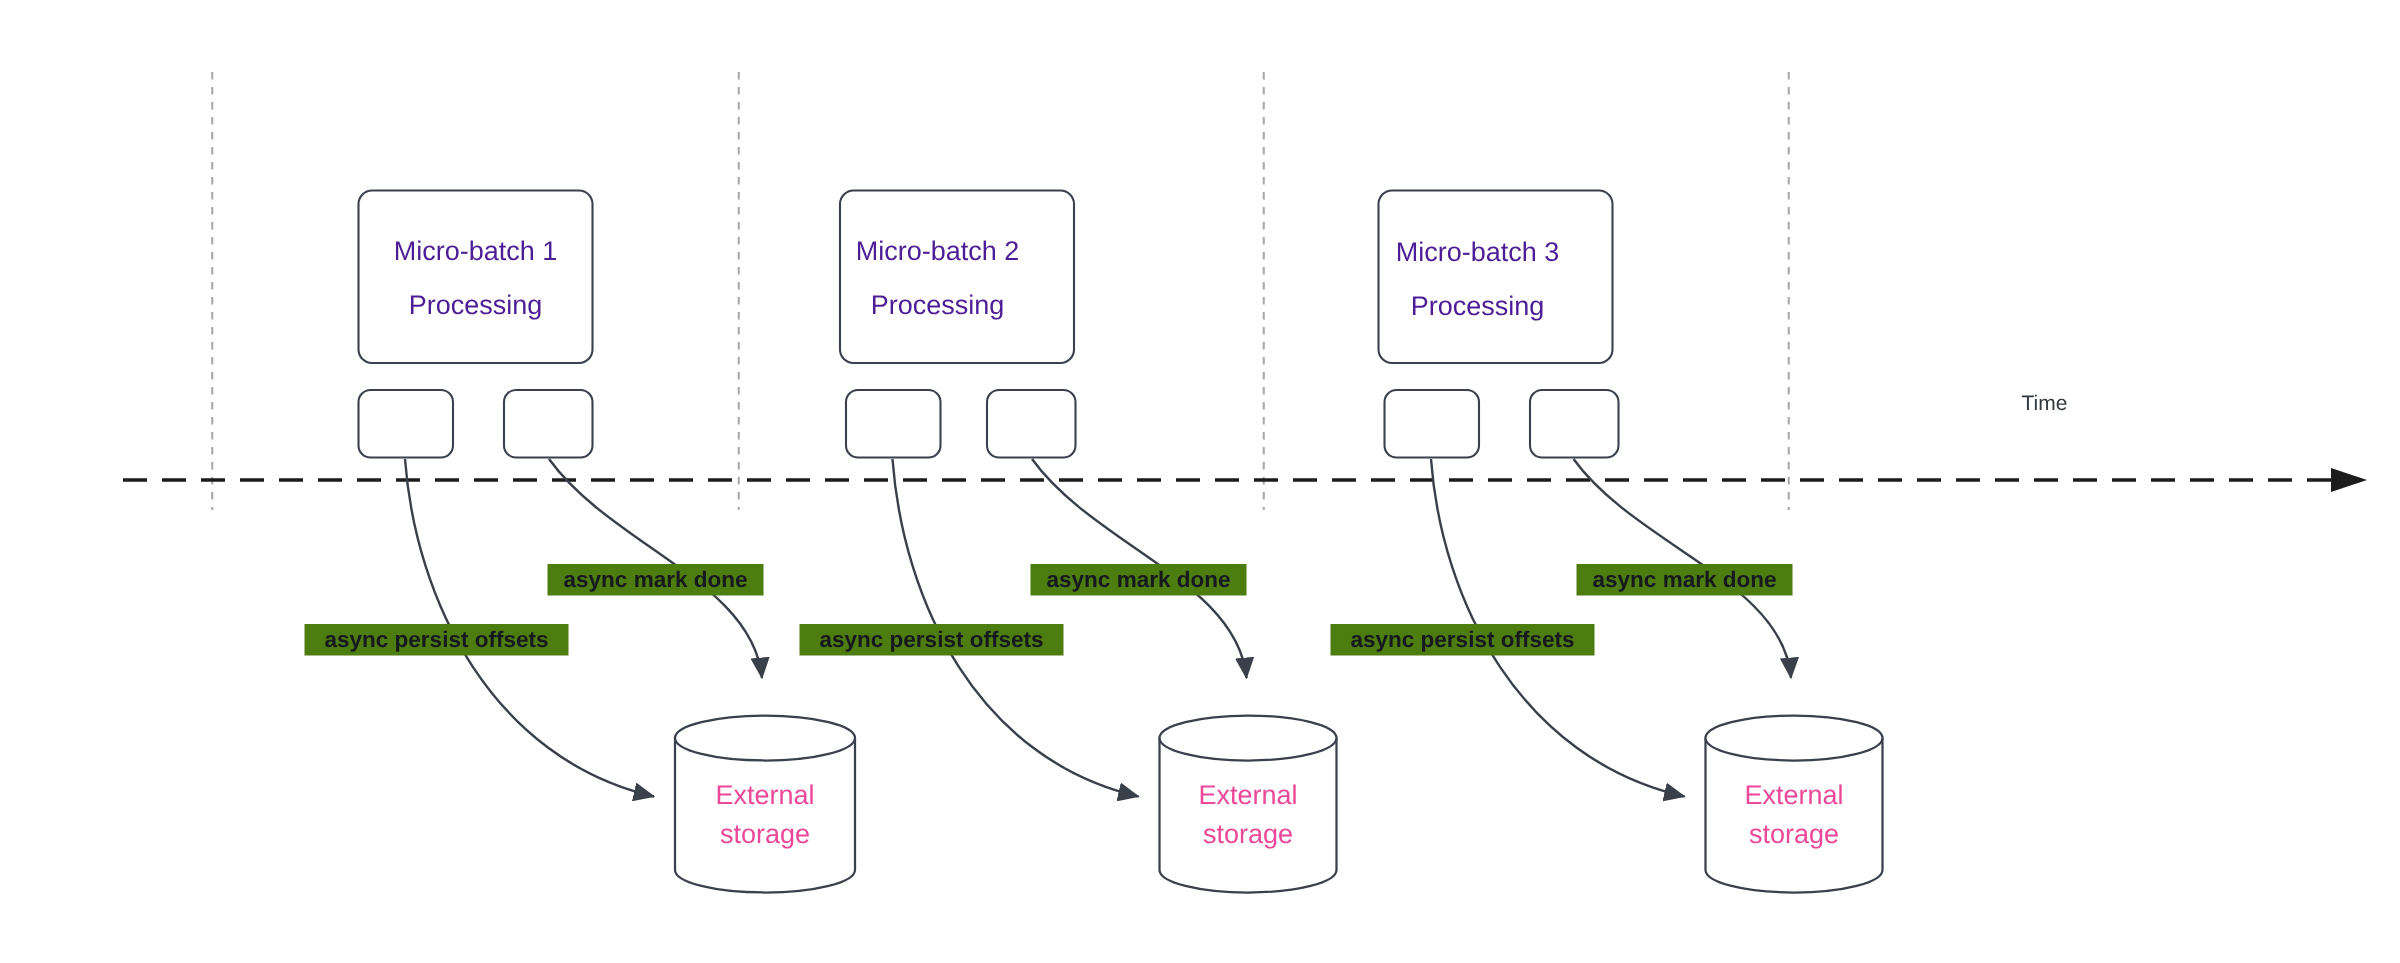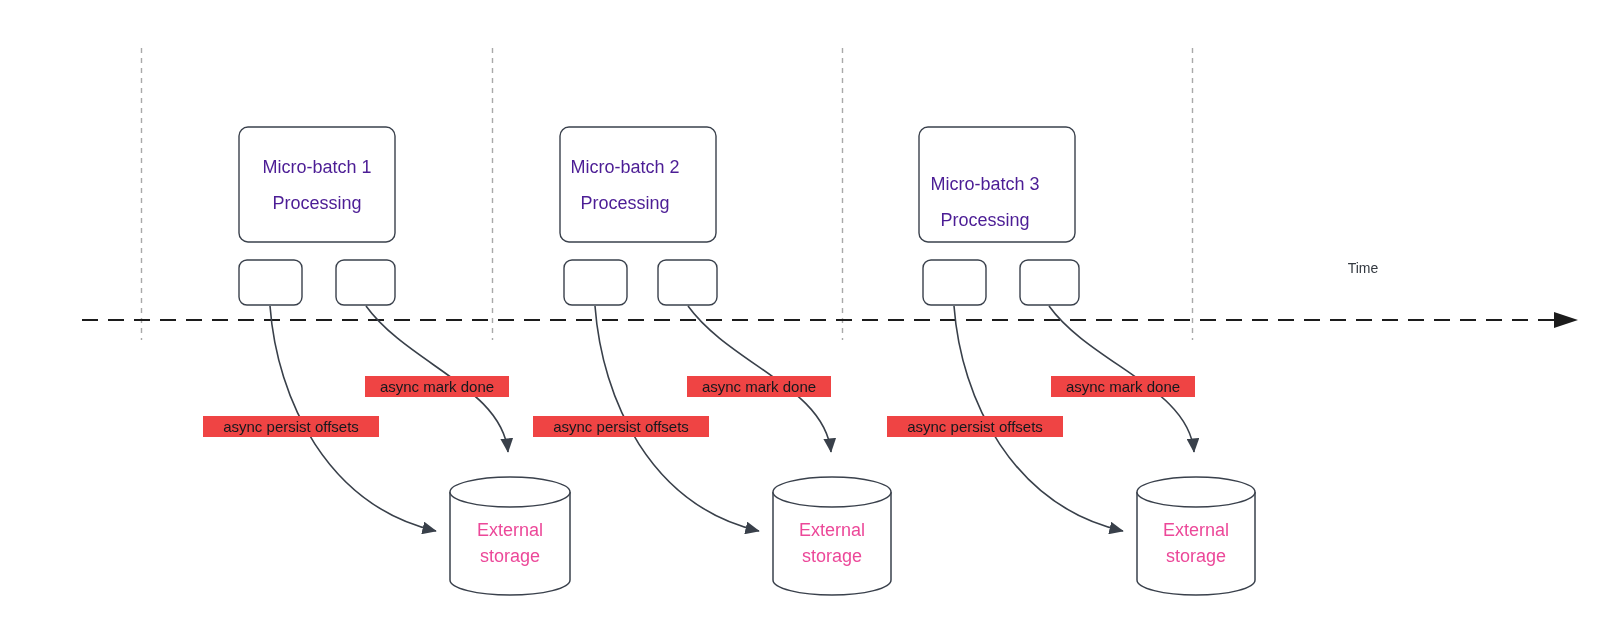--- a/index.html
+++ b/index.html
@@ -27,23 +27,23 @@
     gap: 10px;
   }
   .storage-title {
     flex-direction: column;
     font-size: 18px;
     line-height: 26px;
     color: #ec4899;
   }
   .arrow-label {
     font-size: 15px;
-    font-weight: 400;
+    font-weight: 700;
     color: #16191d;
-    background: #ef4444;
+    background: #4d7c0f;
     line-height: 20px;
     white-space: nowrap;
   }
   .time-label {
     font-size: 14px;
     color: #333940;
   }
 </style>
 </head>
 <body>
@@ -111,21 +111,21 @@
     <span>Micro-batch 2</span>
     <span>Processing</span>
   </div>
   <div class="overlay arrow-label" style="left:533px; top:416px; width:176px; height:21px;">async persist offsets</div>
   <div class="overlay arrow-label" style="left:687px; top:376px; width:144px; height:21px;">async mark done</div>
   <div class="overlay storage-title" style="left:773px; top:505px; width:118px; height:76px;">
     <span>External</span>
     <span>storage</span>
   </div>
 
-  <div class="overlay box-title" style="left:919px; top:144px; width:132px; height:115px;">
+  <div class="overlay box-title" style="left:919px; top:128px; width:132px; height:115px;">
     <span>Micro-batch 3</span>
     <span>Processing</span>
   </div>
   <div class="overlay arrow-label" style="left:887px; top:416px; width:176px; height:21px;">async persist offsets</div>
   <div class="overlay arrow-label" style="left:1051px; top:376px; width:144px; height:21px;">async mark done</div>
   <div class="overlay storage-title" style="left:1137px; top:505px; width:118px; height:76px;">
     <span>External</span>
     <span>storage</span>
   </div>
 

